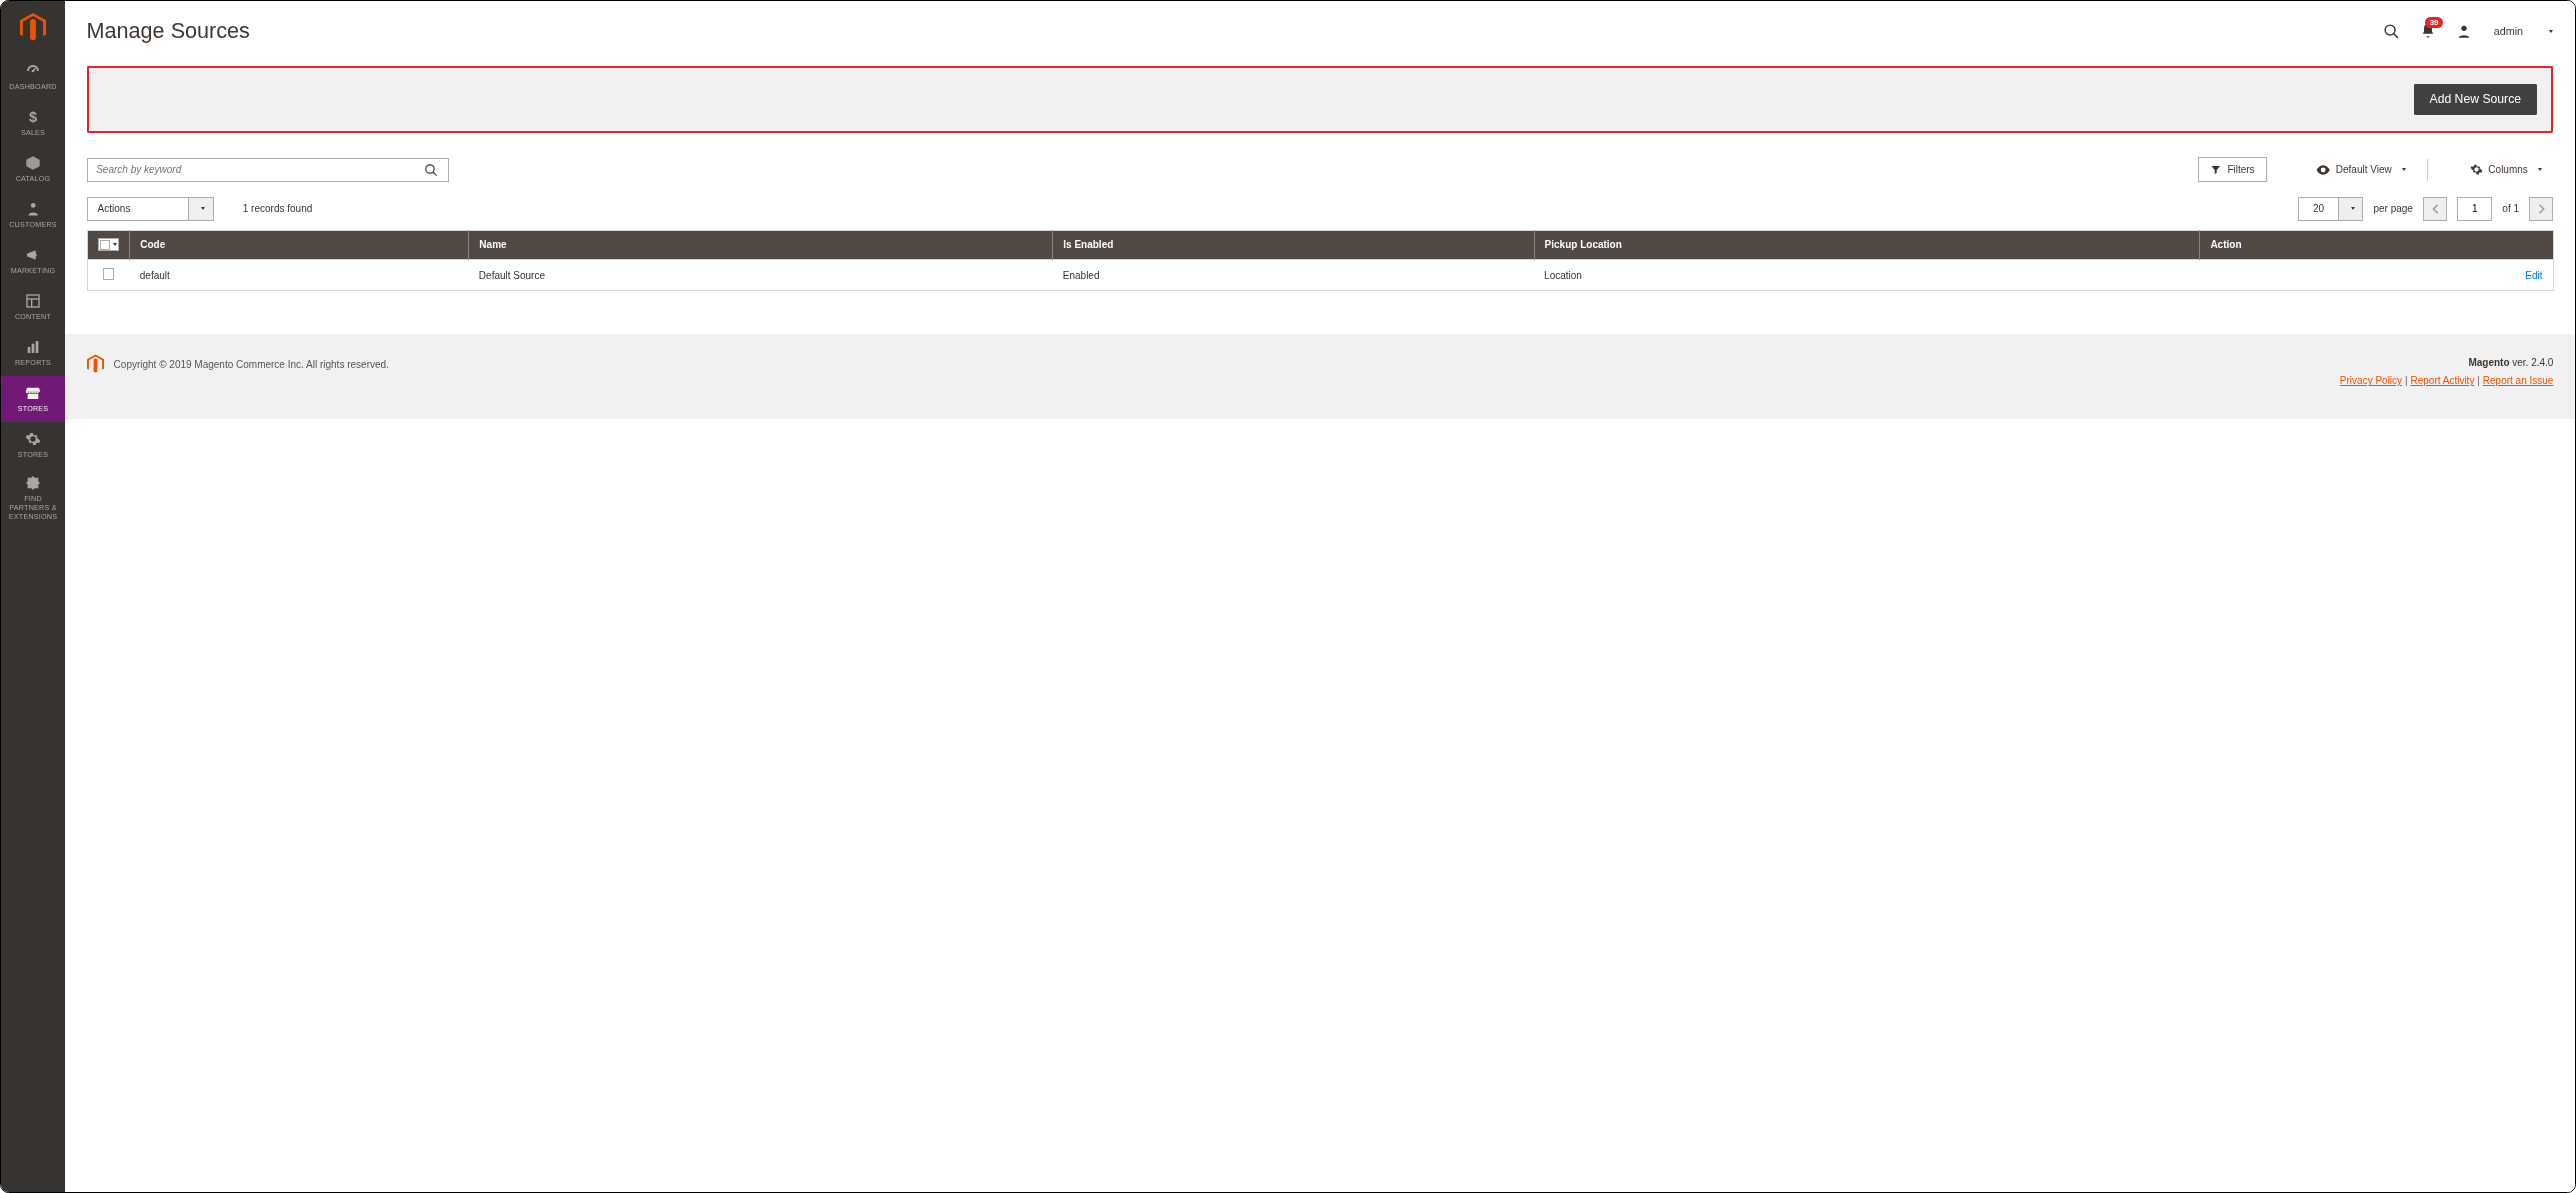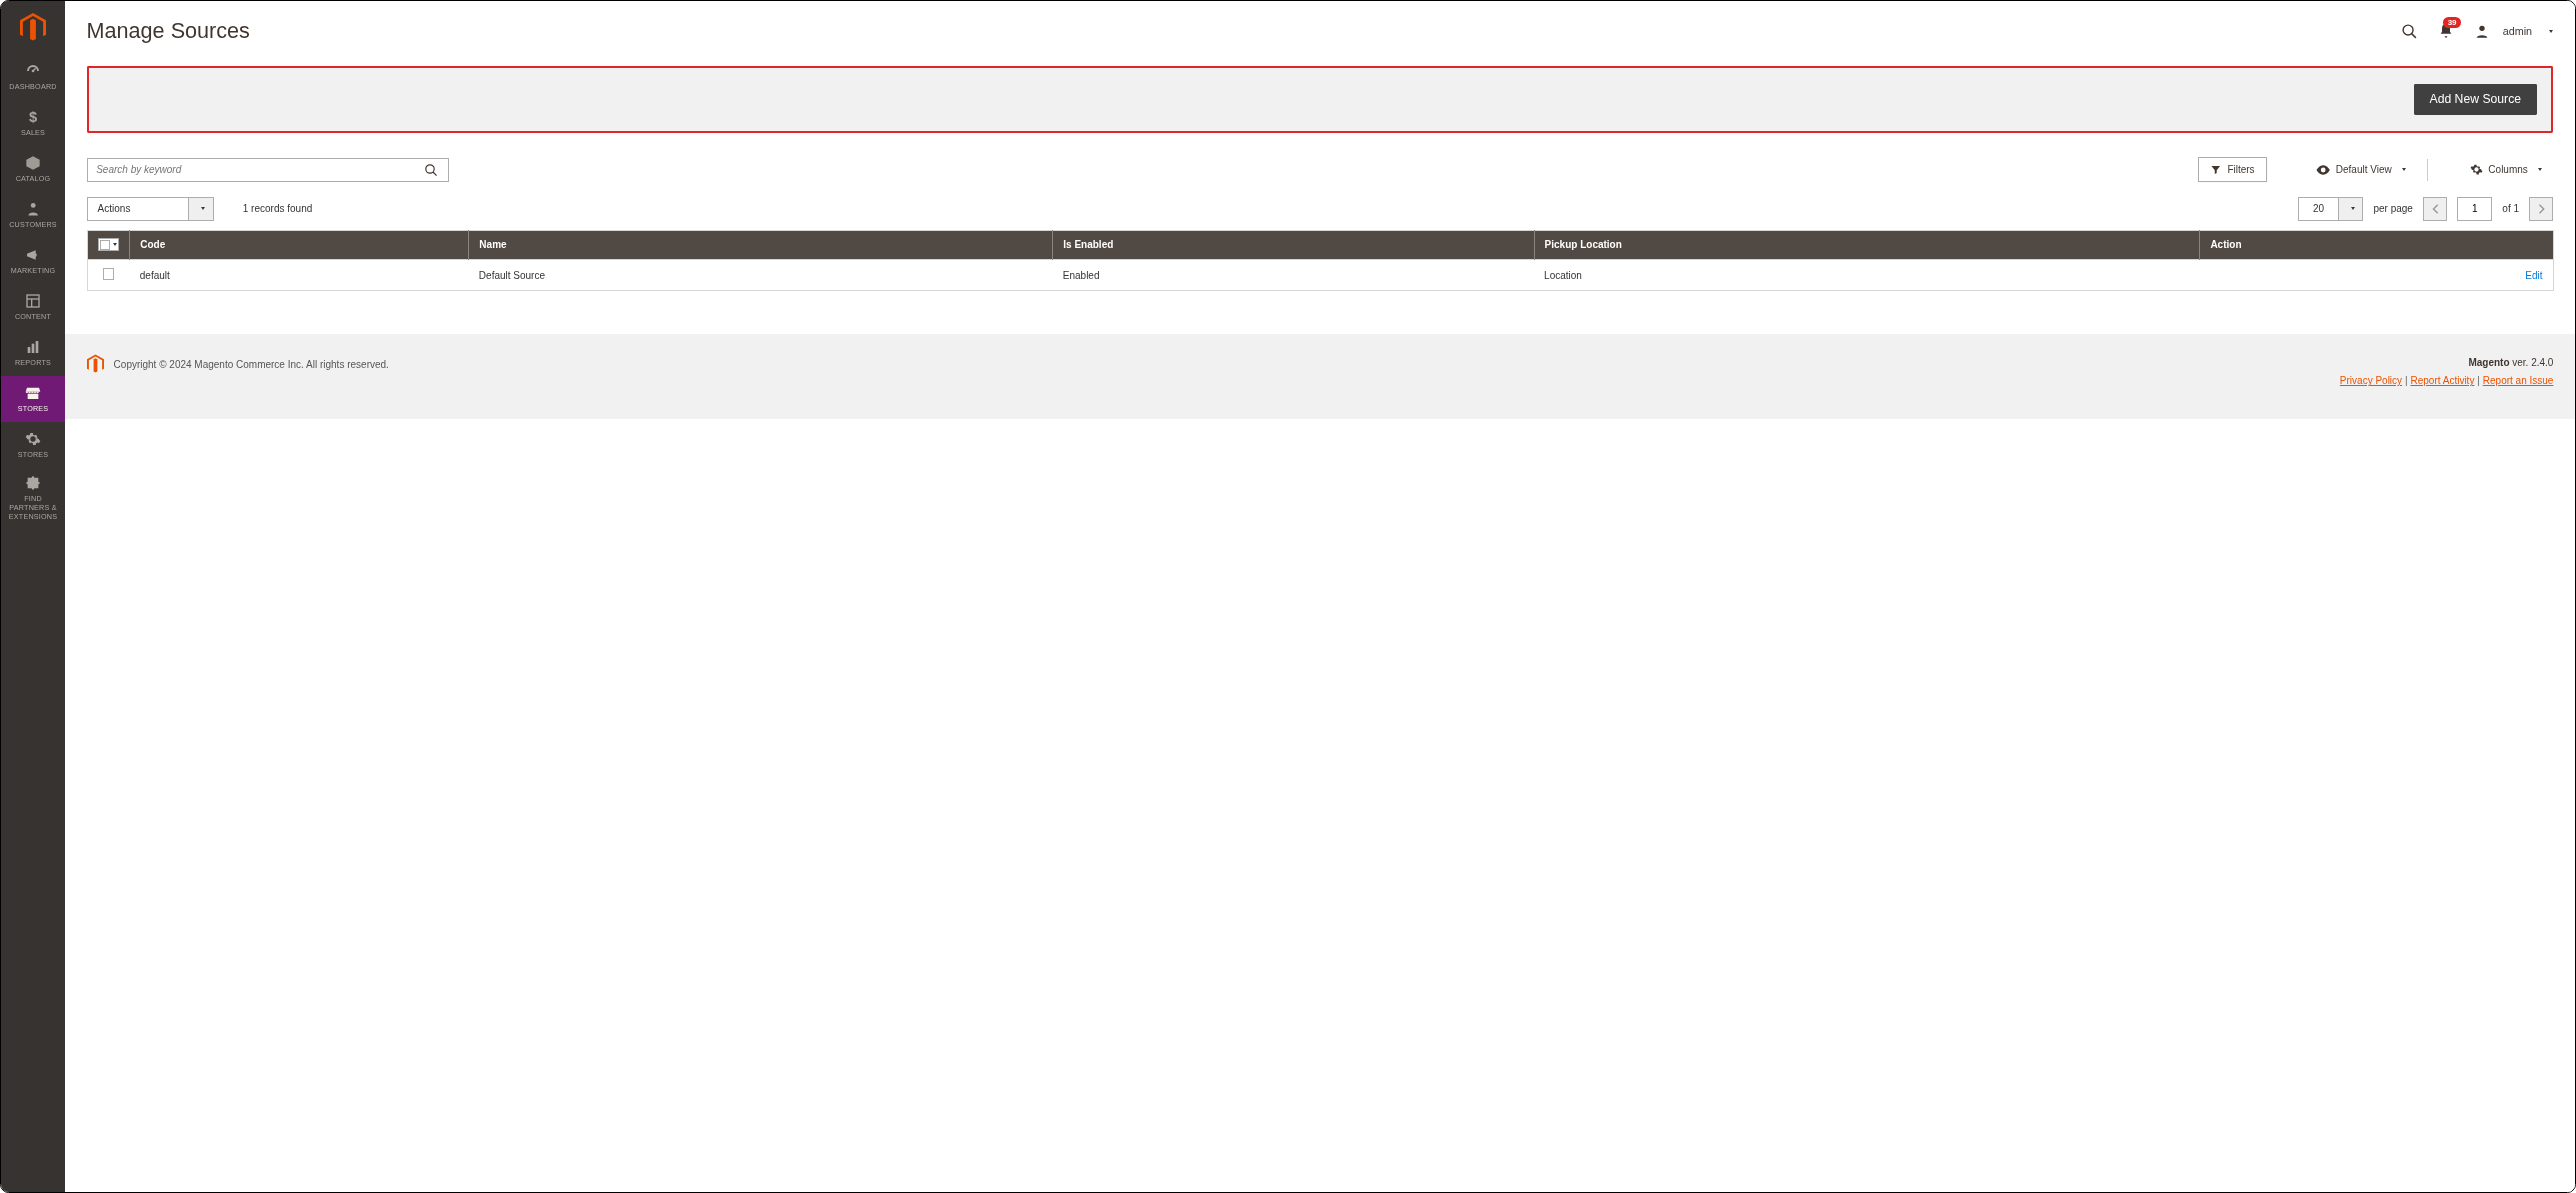--- a/index.html
+++ b/index.html
@@ -99,21 +99,21 @@
       background: #e22626;
       color: #fff;
       font-size: 8px;
       border-radius: 7.2px;
       padding: 0.7px 4.3px;
       font-weight: 600;
     }
     .user-menu {
       display: flex;
       align-items: center;
-      gap: 13px;
+      gap: 22px;
       cursor: pointer;
       color: #41362f;
     }
     .user-name { font-size: 10.8px; }
     
     .action-bar {
       margin: 14.4px 21.6px 0 21.6px;
       background: #f1f1f1;
       padding: 16px 14.4px;
       display: flex;
@@ -566,21 +566,21 @@
         </tr>
       </tbody>
     </table>
 
     <footer class="footer">
       <div class="footer-left">
         <svg width="17" height="20" viewBox="0 0 36 40" fill="none">
             <path d="M18 0 L36 10 V30 L32 32 V12 L18 4 L4 12 V32 L0 30 V10 Z" fill="#eb5202"></path>
             <path d="M18 8 L22 10 V36 L18 38 L14 36 V10 Z" fill="#eb5202"></path>
           </svg>
-        <span class="copyright">Copyright © 2024 Magento Commerce Inc. All rights reserved.</span>
+        <span class="copyright">Copyright © 2019 Magento Commerce Inc. All rights reserved.</span>
       </div>
       <div class="footer-right">
         <div class="version"><strong>Magento</strong><span> ver. 2.4.0</span></div>
         <div class="footer-links">
           <a>Privacy Policy</a><span class="sep">|</span><a>Report Activity</a><span class="sep">|</span><a>Report an Issue</a>
         </div>
       </div>
     </footer>
   </div>
 </div>

